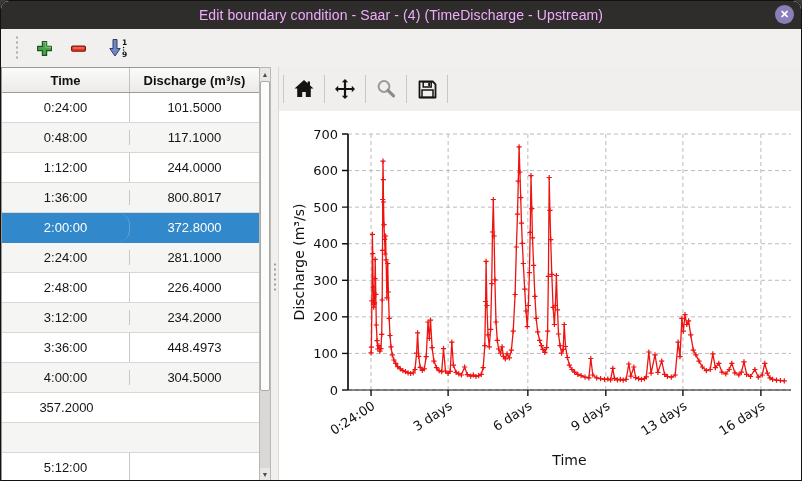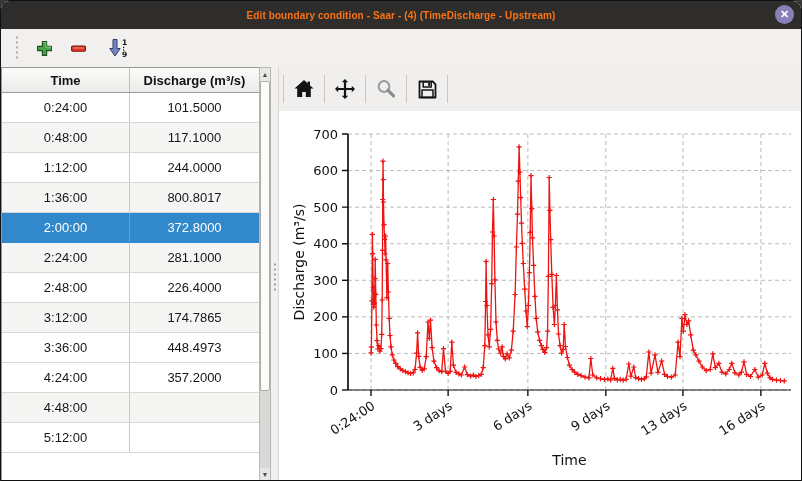--- a/index.html
+++ b/index.html
@@ -1,21 +1,21 @@
 <!DOCTYPE html>
 <html style="--titlebar: #2e2d2b; --closebtn: #8a7fb8; --sel: #3189cb;"><head>
 <meta charset="utf-8">
 <style>
   html,body{margin:0;padding:0;background:#3a3a3a;font-family:"Liberation Sans",sans-serif;}
   .window{position:relative;width:802px;height:481px;background:#f1f0ee;border:1px solid #111;
           border-radius:9px 9px 0 0;overflow:hidden;box-sizing:border-box;}
   
   .titlebar{position:absolute;left:0;top:0;right:0;height:28px;background:var(--titlebar,#2e2d2b);
             display:flex;align-items:center;justify-content:center;border-radius:8px 8px 0 0;}
-  .titlebar .title{color:#f97316;font-size:10px;font-weight:bold;letter-spacing:.1px;}
+  .titlebar .title{color:#f0abfc;font-size:14px;font-weight:normal;letter-spacing:.1px;}
   .close-btn{position:absolute;right:7px;top:4px;width:19px;height:19px;border-radius:50%;
              background:var(--closebtn,#8a7fb8);color:#fff;font-size:11px;line-height:19px;
              text-align:center;font-weight:bold;cursor:pointer;}
   
   .toolbar-top{position:absolute;left:0;top:28px;right:0;height:38px;background:#f1f0ee;
                border-bottom:1px solid #cbc9c6;display:flex;align-items:center;}
   .drag-handle{width:4px;height:26px;margin:0 10px 0 14px;
      background-image:radial-gradient(circle,#b3b1ad 1px,transparent 1.3px);
      background-size:4px 5px;background-repeat:repeat-y;}
   .tbtn{width:30px;height:30px;border:none;background:transparent;display:flex;align-items:center;
@@ -23,25 +23,25 @@
   
   .table-panel{position:absolute;left:0;top:66px;width:258px;height:415px;background:#fff;
                border-top:1px solid #9a9894;border-left:1px solid #9a9894;box-sizing:border-box;}
   .thead{display:flex;height:24px;background:linear-gradient(#fbfbfa,#ebeae8);
          border-bottom:1px solid #9b9b9b;font-weight:bold;font-size:13px;color:#111;}
   .thead .th{display:flex;align-items:center;justify-content:center;box-sizing:border-box;}
   .th-time{width:128px;border-right:1px solid #c2c1bf;}
   .th-q{width:129px;}
   .trow{display:flex;height:30px;font-size:13px;color:#161616;background:#fff;
         border-bottom:1px solid #d8d7d5;box-sizing:border-box;}
-  .trow.alt{background:#f5f5f4;}
+  .trow.alt{background:#f5f5f4;align-items:center;}
   .trow.sel{background:var(--sel,#3189cb);color:#fff;border-bottom-color:var(--sel,#3189cb);}
   .tcell{display:flex;align-items:center;justify-content:center;box-sizing:border-box;}
   .c-time{width:128px;border-right:1px solid #c9c8c6;}
-  .trow.sel .c-time{border-right-color:#5da3d8;}
+  .trow.sel .c-time{border-right-color:#5da3d8;border-radius:12px;}
   .c-q{width:129px;}
   
   .vscroll{position:absolute;left:258px;top:66px;width:12px;height:415px;background:#d9d8d6;
            border:1px solid #b9b7b4;box-sizing:border-box;display:flex;flex-direction:column;}
   .sbtn{height:13px;font-size:7px;color:#4c4c4c;text-align:center;line-height:13px;
         background:#e8e7e5;flex:0 0 auto;}
   .strack{flex:1;position:relative;}
   .sthumb{position:absolute;left:0;right:0;top:0;height:80%;background:#fcfcfb;
           border:1px solid #adaba8;border-radius:2px;box-sizing:border-box;}
   
@@ -126,32 +126,34 @@
         <div class="trow alt">
           <div class="tcell c-time">2:24:00</div>
           <div class="tcell c-q">281.1000</div>
         </div>
         <div class="trow">
           <div class="tcell c-time">2:48:00</div>
           <div class="tcell c-q">226.4000</div>
         </div>
         <div class="trow alt">
           <div class="tcell c-time">3:12:00</div>
-          <div class="tcell c-q">174.7865</div>
+          <div class="tcell c-q">234.2000</div>
         </div>
         <div class="trow">
           <div class="tcell c-time">3:36:00</div>
           <div class="tcell c-q">448.4973</div>
         </div>
-        <div class="trow">
-          <div class="tcell c-time">4:24:00</div>
+        <div class="trow alt">
+          <div class="tcell c-time">4:00:00</div>
+          <div class="tcell c-q">304.5000</div>
+        </div>
+        <div class="trow">
           <div class="tcell c-q">357.2000</div>
         </div>
         <div class="trow alt">
-          <div class="tcell c-time">4:48:00</div>
         </div>
         <div class="trow">
           <div class="tcell c-time">5:12:00</div>
         </div>
       </div>
   </div>
 
   <div class="vscroll">
     <div class="sbtn"><span>▲</span></div>
     <div class="strack">

